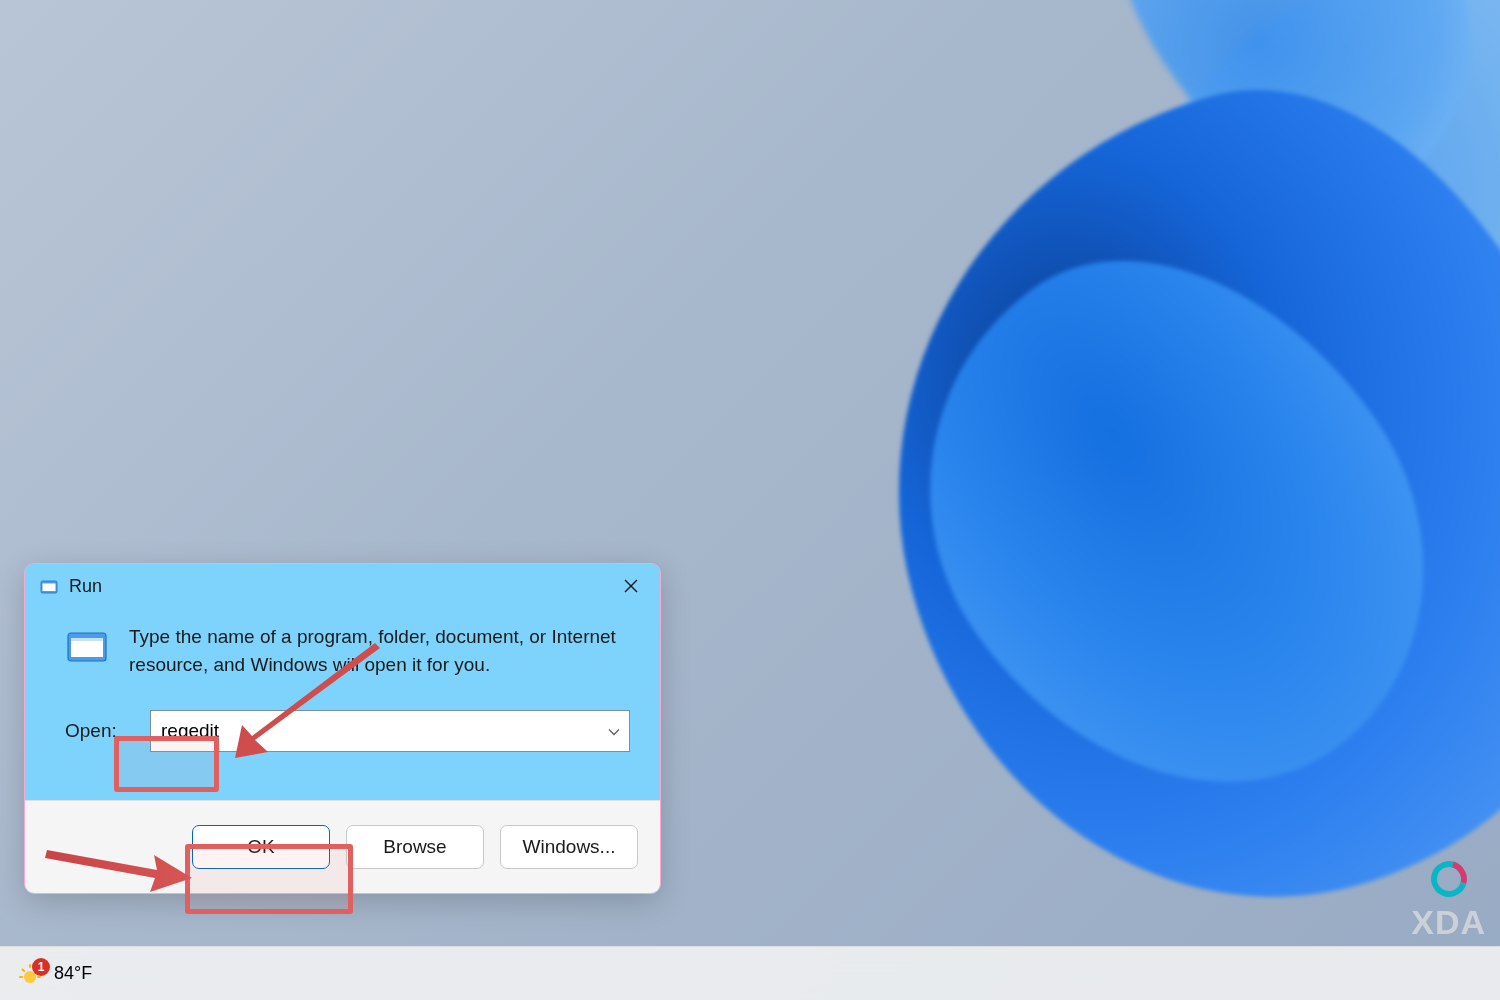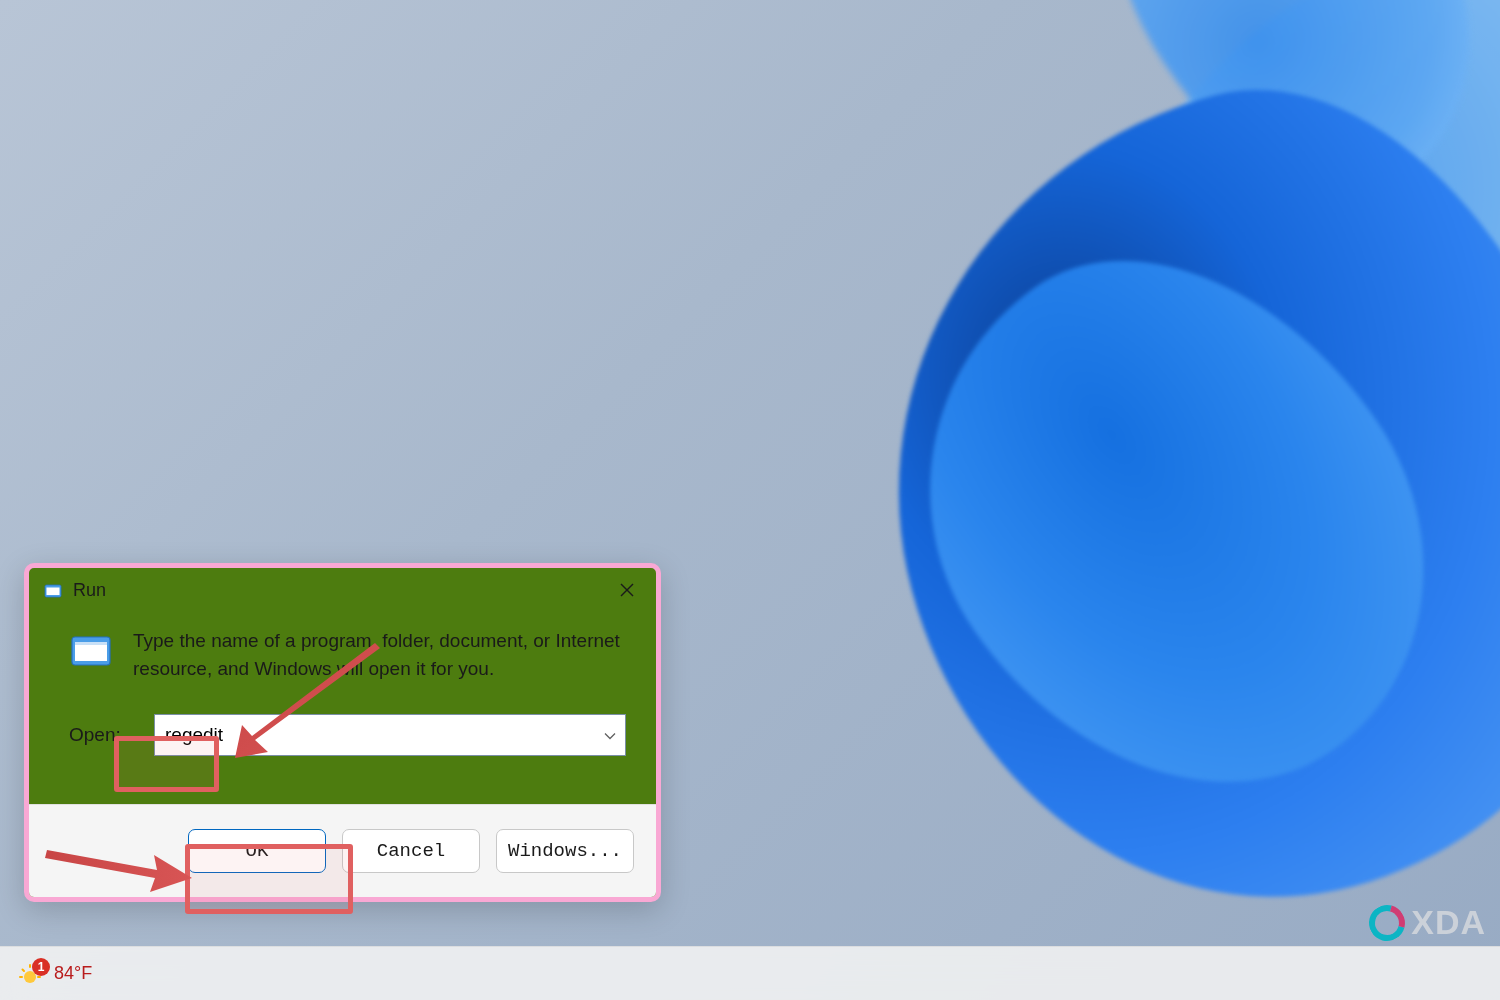--- a/index.html
+++ b/index.html
@@ -82,22 +82,22 @@
       transform: rotate(45deg);
       filter: blur(3px);
       opacity: 0.9;
     }
     
     .run-dialog {
       position: absolute;
       left: 24px;
       top: 563px;
       width: 637px;
-      background: #4d7c0f;
-      border: 5px solid #f9a8d4;
+      background: #7dd3fc;
+      border: 1px solid #f9a8d4;
       border-radius: 10px;
       box-shadow: 0 8px 30px rgba(0,0,0,0.18);
       overflow: hidden;
     }
     
     .titlebar {
       display: flex;
       align-items: center;
       padding: 12px 14px 8px 14px;
       position: relative;
@@ -212,21 +212,21 @@
       justify-content: flex-end;
       gap: 16px;
     }
     
     .dlg-btn {
       width: 138px;
       height: 44px;
       border: 1px solid #c8c8c8;
       background: #ffffff;
       font-size: 19px;
-      font-family: Liberation Mono, monospace;
+      font-family: Liberation Sans, sans-serif;
       color: #1a1a1a;
       cursor: pointer;
       border-radius: 7px;
     }
     
     .dlg-btn.primary {
       border: 1.5px solid #0067c0;
     }
     
     
@@ -317,31 +317,32 @@
       color: white;
       font-size: 12px;
       font-weight: 700;
       display: flex;
       align-items: center;
       justify-content: center;
     }
     
     .weather-temp {
       font-size: 18px;
-      color: #b91c1c;
+      color: #000000;
     }
     
     .xda-logo {
       position: absolute;
       right: 14px;
       bottom: 58px;
       display: flex;
       align-items: center;
       gap: 6px;
       opacity: 0.92;
+      flex-direction: column;
     }
     
     .xda-o {
       width: 36px;
       height: 36px;
       border: 6px solid #00b6c4;
       border-radius: 50%;
       border-right-color: #d6336c;
       transform: rotate(-30deg);
     }
@@ -402,21 +403,21 @@
           <svg width="12" height="8" viewBox="0 0 12 8">
             <path d="M1 1.5 L6 6.5 L11 1.5" stroke="#606060" stroke-width="1.3" fill="none"></path>
           </svg>
         </span>
       </div>
     </div>
   </div>
 
   <div class="button-bar">
     <button class="dlg-btn primary">OK</button>
-    <button class="dlg-btn">Cancel</button>
+    <button class="dlg-btn">Browse</button>
     <button class="dlg-btn">Windows...</button>
   </div>
 </div>
 
 <div class="highlight-box1"></div>
 <div class="highlight-box2"></div>
 
 <div class="arrow1">
   <svg width="180" height="130" viewBox="0 0 180 130">
     <defs>

